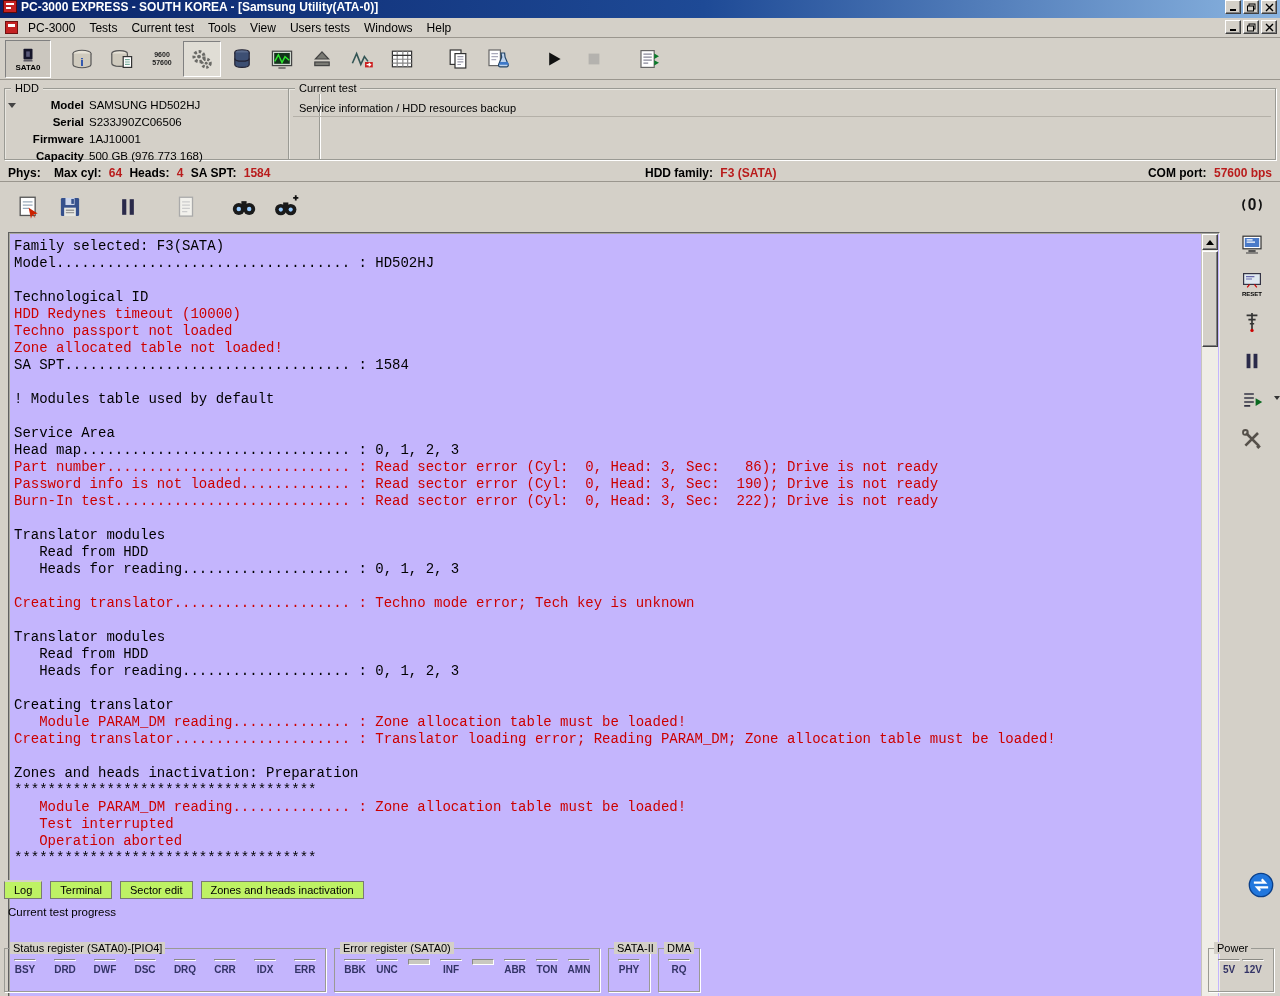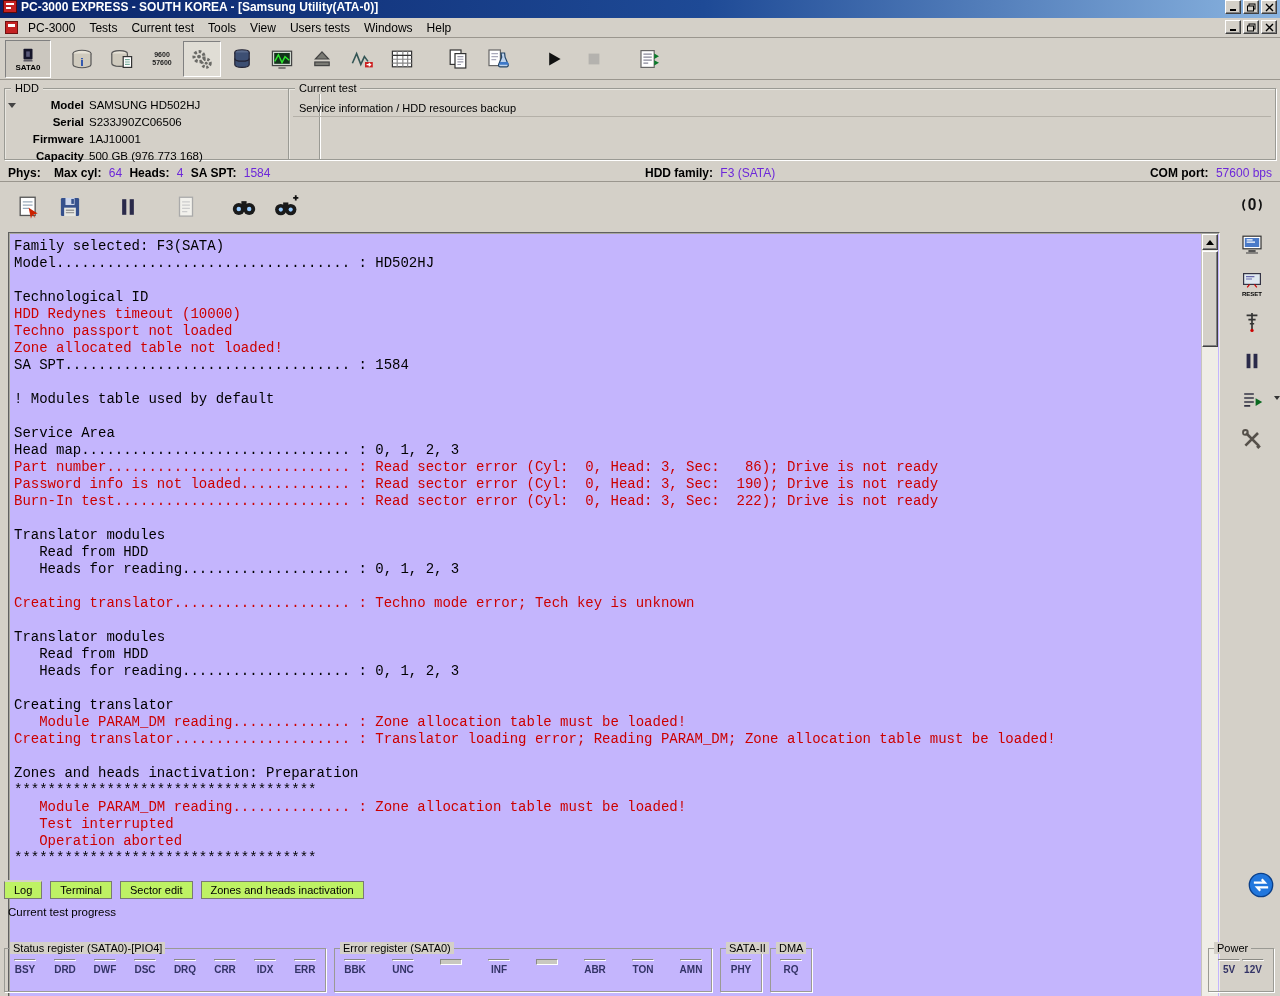--- a/index.html
+++ b/index.html
@@ -40,21 +40,21 @@
 #ct-group{left:288px;top:88px;width:988px;height:72px}
 #ct-service{position:absolute;left:4px;top:10px;right:4px;height:18px;border-bottom:1px solid #b4b0a8;font-size:11px;padding:3px 6px}
 #op-group{position:absolute;left:4px;top:40px;right:4px;height:28px;border:1px solid #9a9a94;box-shadow:1px 1px 0 #fff}
 #op-group .legend{top:-7px}
 .combo{position:absolute;left:14px;top:8px;width:482px;height:16px;border:1px solid #b5b1a8;background:#d4d0c8;display:flex;justify-content:flex-end;align-items:center}
 .combo-btn{width:14px;height:14px;background:#d4d0c8;border:1px solid;border-color:#fff #555 #555 #fff;display:flex;align-items:center;justify-content:center}
 .tri-down{width:0;height:0;border-left:3.5px solid transparent;border-right:3.5px solid transparent;border-top:4.5px solid #222}
 
 #statusline{position:absolute;left:0;top:164px;width:1280px;height:18px;background:#d4d0c8;border-bottom:1px solid #9a968e;font-size:12px}
 #statusline .b{font-weight:bold}
-#statusline .v{color:#6d28d9;font-weight:normal}
+#statusline .v{color:#b91c1c;font-weight:bold}
 #sl-left{position:absolute;left:8px;top:2px}
 #sl-mid{position:absolute;left:645px;top:2px}
 #sl-right{position:absolute;right:8px;top:2px}
 .sp{margin-left:10px}
 .sp2{margin-left:4px}
 
 #toolbar-run{position:absolute;left:0;top:184px;width:1224px;height:46px;display:flex;align-items:center;padding-left:8px;background:#d4d0c8}
 #toolbar-run .tbtn{width:40px;height:38px}
 #toolbar-run .ic{width:26px;height:26px}
 
@@ -472,21 +472,21 @@
           <div class="ledlab">IDX</div>
         </div>
         <div class="ledcell">
           <div class="led"></div>
           <div class="ledlab">ERR</div>
         </div>
       </div>
   </div>
   <div class="reg">
     <span class="legend">Error register (SATA0)</span>
-    <div style="display:flex;gap:24px">
+    <div style="display:flex;gap:8px">
         <div class="ledcell">
           <div class="led"></div>
           <div class="ledlab">BBK</div>
         </div>
         <div class="ledcell">
           <div class="led"></div>
           <div class="ledlab">UNC</div>
         </div>
         <div class="ledcell">
           <div class="led"></div>

